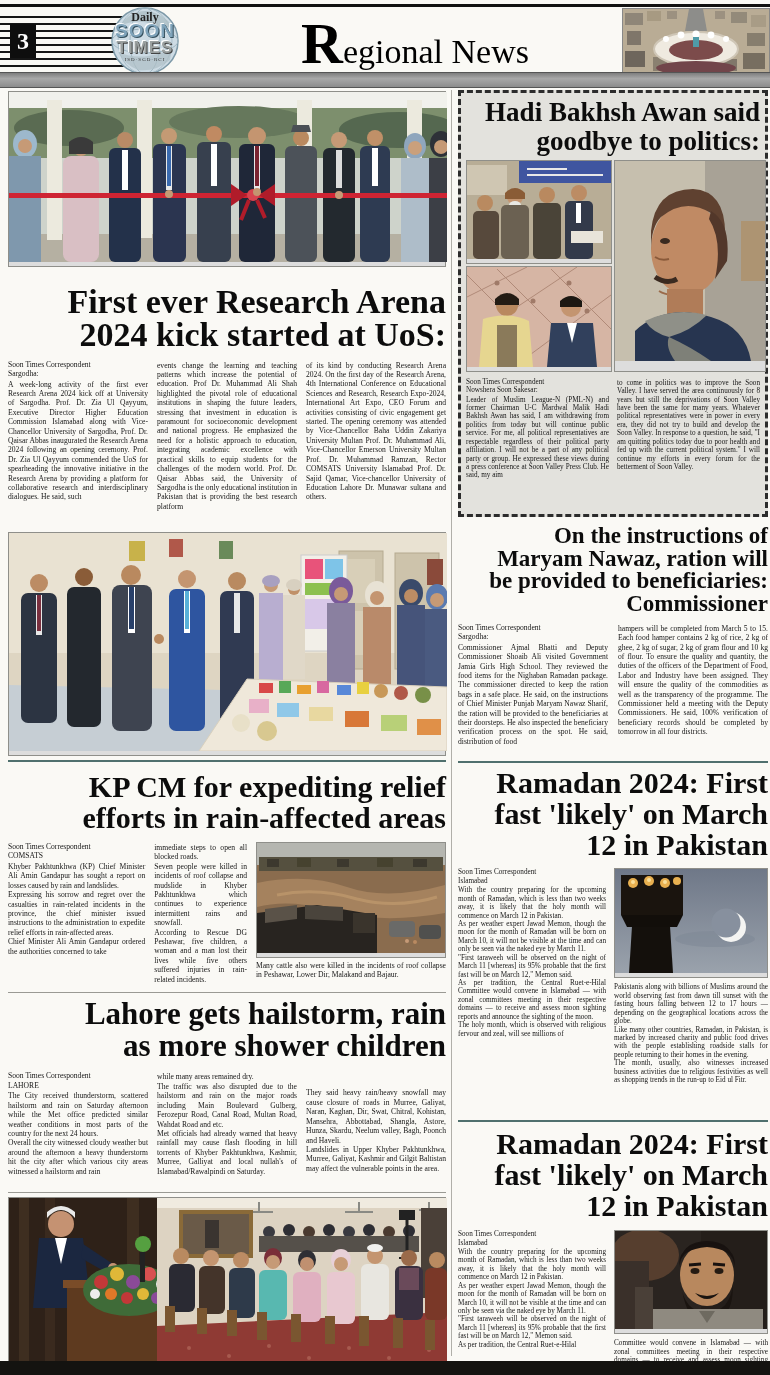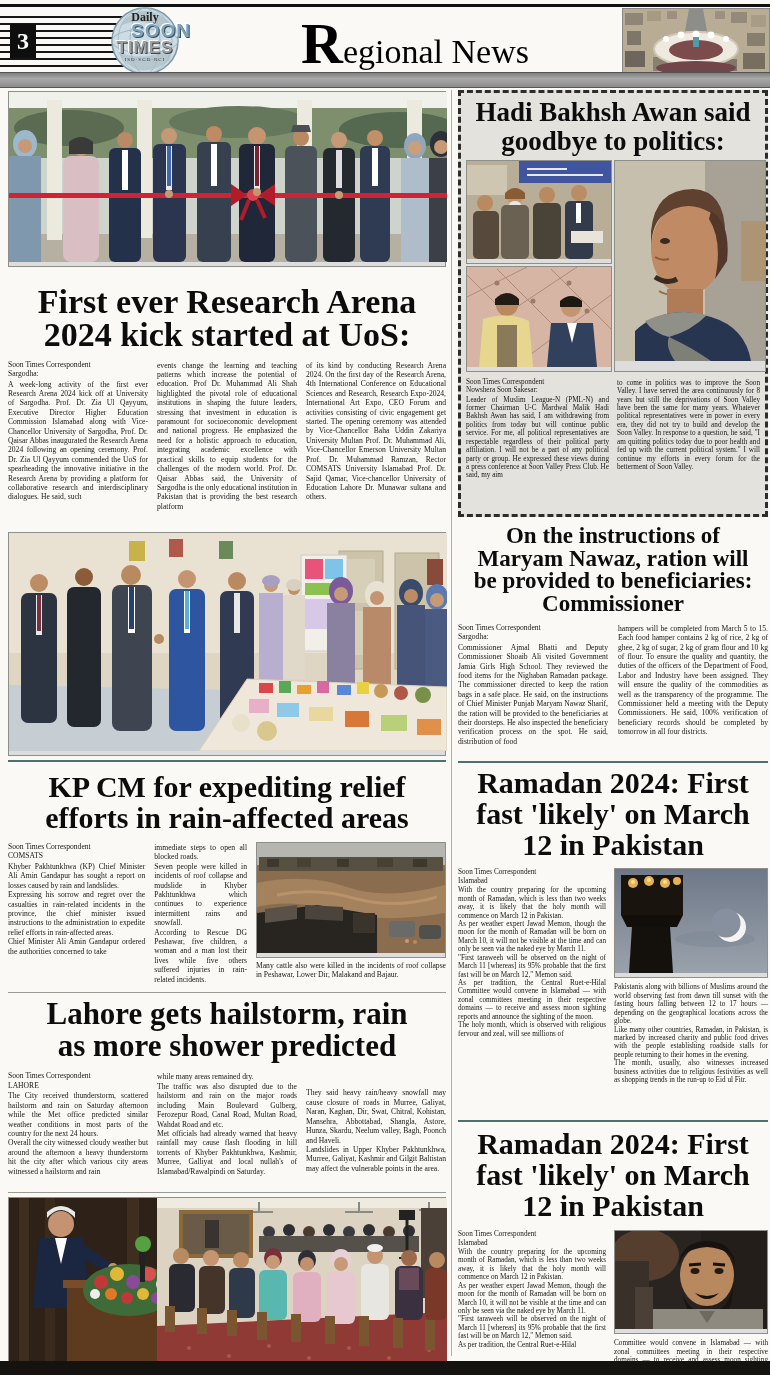--- a/index.html
+++ b/index.html
@@ -8,40 +8,40 @@
   
   .top-rule{position:absolute;left:0;top:4px;width:770px;height:3px;background:#111;}
   .header-row{position:absolute;left:0;top:8px;width:770px;height:62px;}
   .speedlines{position:absolute;left:0;top:8px;width:158px;height:52px;
       background:repeating-linear-gradient(180deg,#161616 0 2px,transparent 2px 7px);}
   .page-num{position:absolute;left:10px;top:16px;width:26px;height:34px;background:#0e0e0e;color:#fff;
       font-weight:bold;font-size:24px;text-align:center;line-height:34px;}
   .globe{position:absolute;left:108px;top:-4px;width:74px;height:74px;text-align:center;}
   .globe svg{position:absolute;left:0;top:0;}
   .globe .daily{position:absolute;left:0;top:6px;width:74px;font-size:12px;color:#222;font-weight:bold;}
-  .globe .soon{position:absolute;left:16px;top:16px;width:74px;font-family:"Liberation Sans",sans-serif;
+  .globe .soon{position:absolute;left:0;top:16px;width:74px;font-family:"Liberation Sans",sans-serif;
       font-weight:bold;font-size:19px;letter-spacing:1px;color:#7fa3ba;
       text-shadow:1px 1px 0 #35505e,-1px -1px 0 #fff;}
   .globe .times{position:absolute;left:0;top:34px;width:74px;font-family:"Liberation Sans",sans-serif;
       font-weight:bold;font-size:17px;letter-spacing:1px;color:#9aa0a0;
       text-shadow:1px 1px 0 #444,-1px -1px 0 #fff;}
   .globe .tagline{position:absolute;left:0;top:53px;width:74px;font-size:5px;color:#333;letter-spacing:1px;}
   .section-title{position:absolute;left:250px;top:2px;width:330px;margin:0;text-align:center;
       font-weight:normal;font-size:34px;color:#000000;}
   .section-title::first-letter{font-size:58px;font-weight:bold;}
   .mosque{position:absolute;left:622px;top:0px;width:146px;height:66px;border:1px solid #888;}
   .gray-bar{position:absolute;left:0;top:72px;width:770px;height:14px;
       background:linear-gradient(180deg,#7e7e7e,#a8a8a8 40%,#8c8c8c);border-top:1px solid #555;border-bottom:1px solid #555;}
   
   .main{position:absolute;left:0;top:88px;width:770px;height:1272px;}
   .vrule{position:absolute;left:451px;top:2px;width:1px;height:1266px;background:#b0afa9;}
   .col-left{position:absolute;left:8px;top:0;width:438px;}
   .col-right{position:absolute;left:458px;top:0;width:310px;}
   .photo{display:block;border:1px solid #8f8f8a;background:#ddd;margin:0;}
-  .hl{margin:0;text-align:center;font-weight:bold;color:#0c0c0c;white-space:pre-line;}
+  .hl{margin:0;text-align:right;font-weight:bold;color:#0c0c0c;white-space:pre-line;}
   .hl-research{font-size:34px;line-height:0.98;margin-top:18px;}
   .hl-kpcm{font-size:30px;line-height:1.04;margin-top:9px;}
   .hl-lahore{font-size:31px;line-height:1.04;margin-top:5px;}
   .hl-hadi{font-size:27px;line-height:1.07;}
   .hl-maryam{font-size:23px;line-height:0.99;margin-top:8px;}
   .hl-ramadan{font-size:30px;line-height:1.03;margin-top:5px;}
   .cols{display:flex;gap:9px;overflow:hidden;}
   .byline,.dateline{font-size:7.6px;line-height:1.25;}
   .jtext{margin:1px 0 0 0;font-size:7.6px;line-height:1.24;text-align:justify;white-space:pre-line;}
   .small-lh .jtext,.small-lh .byline,.small-lh .dateline{font-size:7.2px;line-height:1.17;}
@@ -336,21 +336,21 @@
               </svg>
             </figure>
             <div class="photo-cap">Many cattle also were killed in the incidents of roof collapse in Peshawar, Lower Dir, Malakand and Bajaur.</div>
           </div>
         </div>
       </article>
       <hr class="gray">
 
       <article>
         <h2 class="hl hl-lahore">Lahore gets hailstorm, rain
-as more shower predicted</h2>
+as more shower children</h2>
         <div class="cols" style="height:117px;margin-top:9px;">
           <div style="width:140px;">
             <div class="byline">Soon Times Correspondent</div>
             <div class="dateline">LAHORE</div>
             <p class="jtext">The City received thunderstorm, scattered hailstorm and rain on Saturday afternoon while the Met office predicted similar weather conditions in most parts of the country for the next 24 hours.
 Overall the city witnessed cloudy weather but around the afternoon a heavy thunderstorm hit the city after which various city areas witnessed a hailstorm and rain</p>
           </div>
           <div style="width:140px;">
               <p class="jtext">while many areas remained dry.
 The traffic was also disrupted due to the hailstorm and rain on the major roads including Main Boulevard Gulberg, Ferozepur Road, Canal Road, Multan Road, Wahdat Road and etc.

